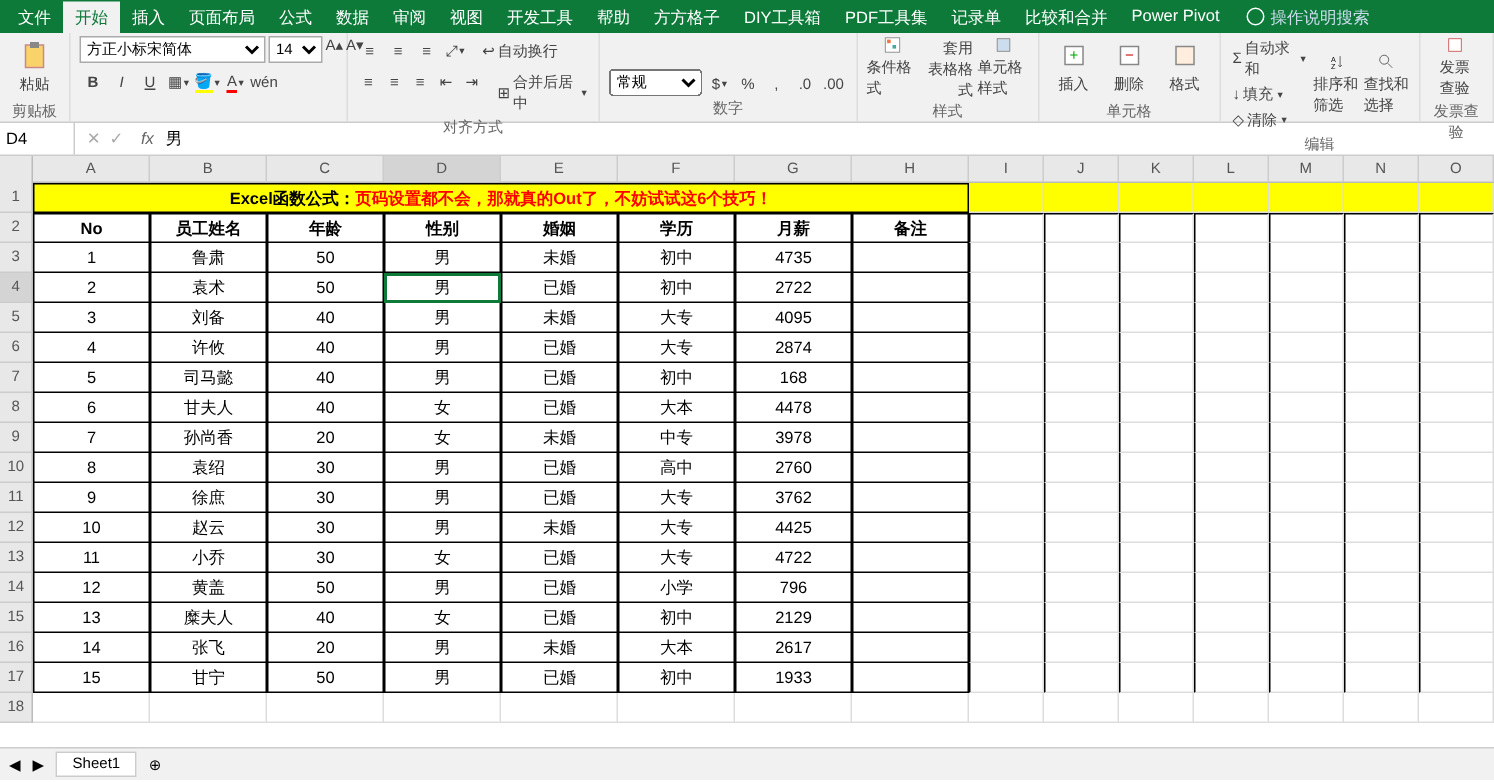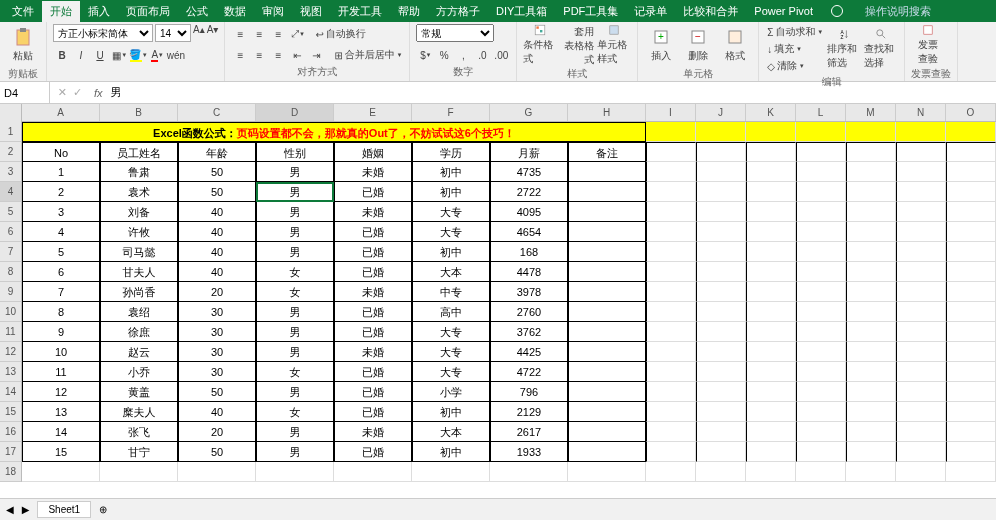--- a/index.html
+++ b/index.html
@@ -1,20 +1,20 @@
 <!DOCTYPE html>
 <html><head>
 <meta charset="utf-8">
 <style>
 *{box-sizing:border-box;margin:0;padding:0;font-family:"Microsoft YaHei",Arial,sans-serif}
 body{background:#fff;width:996px;height:521px;overflow:hidden;font-size:11px}
 .ribbon-tabs{background:#0d7a3a;color:#fff;height:22px;display:flex;align-items:center;padding:0 4px;font-size:11px}
 .ribbon-tabs .tab{padding:3px 8px;cursor:pointer}
 .ribbon-tabs .tab.active{background:#f1f1f1;color:#0d7a3a}
-.ribbon-tabs .search{margin-left:10px;display:flex;align-items:center;gap:22px;color:#cde}
+.ribbon-tabs .search{margin-left:10px;display:flex;align-items:center;gap:4px;color:#cde}
 .ribbon-tabs .bulb{width:12px;height:12px;border:1px solid #fff;border-radius:50%;display:inline-block}
 .ribbon{background:#f1f1f1;height:60px;display:flex;border-bottom:1px solid #ccc;font-size:10px;color:#444}
 .grp{border-right:1px solid #ddd;padding:2px 6px;display:flex;flex-direction:column;justify-content:space-between;position:relative}
 .grp-label{text-align:center;font-size:10px;color:#666;padding-top:1px}
 .grp-body{display:flex;align-items:center;gap:3px;flex:1}
 .big-btn{display:flex;flex-direction:column;align-items:center;justify-content:center;width:34px;height:42px;cursor:pointer}
 .big-btn .ic{width:20px;height:20px;margin-bottom:2px}
 .mini{display:flex;align-items:center;gap:2px;font-size:10px;cursor:pointer;padding:1px 2px}
 .mini .ic{width:12px;height:12px}
 .stack{display:flex;flex-direction:column;gap:1px}
@@ -30,21 +30,21 @@
 .col-headers{display:flex;position:sticky;top:0;background:#e8e8e8;height:18px;border-bottom:1px solid #bbb;z-index:3}
 .corner{width:22px;min-width:22px;background:#e8e8e8;border-right:1px solid #bbb;height:18px;position:sticky;left:0;z-index:4}
 .ch{min-width:78px;width:78px;text-align:center;font-size:10px;color:#555;border-right:1px solid #ccc;line-height:18px;cursor:pointer}
 .ch.narrow{min-width:50px;width:50px}
 .row{display:flex;height:20px}
 .rh{width:22px;min-width:22px;background:#e8e8e8;border-right:1px solid #bbb;border-bottom:1px solid #ccc;text-align:center;font-size:10px;color:#555;line-height:20px;position:sticky;left:0;z-index:2;cursor:pointer}
 .cell{min-width:78px;width:78px;border-right:1px solid #ddd;border-bottom:1px solid #ddd;padding:0 3px;line-height:20px;font-size:11px;overflow:hidden;white-space:nowrap}
 .cell.narrow{min-width:50px;width:50px}
 .title-row .cell{background:#ffff00;font-weight:bold}
 .title-text{color:#ff0000}
-.hdr-row .cell{font-weight:normal;text-align:center;background:#fff;border:1px solid #000}
+.hdr-row .cell{font-weight:bold;text-align:center;background:#fff;border:1px solid #000}
 .data-row .cell{text-align:center;border:1px solid #000;border-top:none}
 .data-row .cell:first-of-type{text-align:center}
 .sel{outline:2px solid #0d7a3a;outline-offset:-2px}
 .sheet-bar{height:22px;border-top:1px solid #ccc;background:#f1f1f1;display:flex;align-items:center;font-size:10px;padding:0 6px;gap:8px}
 svg{display:block}
 .dd{font-size:7px;margin-left:1px}
 </style>
 </head>
 <body>
 
@@ -82,21 +82,21 @@
           </svg>
         <span>粘贴</span>
       </div>
     </div>
     <div class="grp-label">剪贴板</div>
   </div>
 
   <div class="grp" style="min-width:170px">
     <div class="grp-body" style="flex-direction:column;align-items:flex-start">
       <div class="font-cb">
-        <select style="width:100px"><option>方正小标宋简体</option></select>
+        <select style="width:124px"><option>方正小标宋简体</option></select>
         <select style="width:36px"><option>14</option></select>
         <span class="b">A▴</span>
         <span class="b">A▾</span>
       </div>
       <div class="btnrow">
         <span class="b" style="font-weight:bold">B</span>
         <span class="b" style="font-style:italic">I</span>
         <span class="b" style="text-decoration:underline">U</span>
         <span class="b">▦<span class="dd">▾</span></span>
         <span class="b">
@@ -134,21 +134,21 @@
             <span>⊞</span>
             <span>合并后居中</span>
             <span class="dd">▾</span>
           </span>
       </div>
     </div>
     <div class="grp-label">对齐方式</div>
   </div>
 
   <div class="grp" style="min-width:80px">
-    <div class="grp-body" style="flex-direction:column;align-items:flex-start">
+    <div class="grp-body" style="flex-direction:row;align-items:flex-end">
       <select style="width:78px;height:18px;font-size:10px"><option>常规</option></select>
       <div class="btnrow">
         <span class="b">$<span class="dd">▾</span></span>
         <span class="b">%</span>
         <span class="b">,</span>
         <span class="b">.0</span>
         <span class="b">.00</span>
       </div>
     </div>
     <div class="grp-label">数字</div>
@@ -377,21 +377,21 @@
         <div class="cell narrow" style="border-right: 1px solid rgb(221, 221, 221); border-bottom: 1px solid rgb(221, 221, 221);"></div>
       </div>
       <div class="row data-row">
         <div class="rh">6</div>
         <div class="cell">4</div>
         <div class="cell">许攸</div>
         <div class="cell">40</div>
         <div class="cell">男</div>
         <div class="cell">已婚</div>
         <div class="cell">大专</div>
-        <div class="cell">4654</div>
+        <div class="cell">2874</div>
         <div class="cell"></div>
         <div class="cell narrow" style="border-right: 1px solid rgb(221, 221, 221); border-bottom: 1px solid rgb(221, 221, 221);"></div>
         <div class="cell narrow" style="border-right: 1px solid rgb(221, 221, 221); border-bottom: 1px solid rgb(221, 221, 221);"></div>
         <div class="cell narrow" style="border-right: 1px solid rgb(221, 221, 221); border-bottom: 1px solid rgb(221, 221, 221);"></div>
         <div class="cell narrow" style="border-right: 1px solid rgb(221, 221, 221); border-bottom: 1px solid rgb(221, 221, 221);"></div>
         <div class="cell narrow" style="border-right: 1px solid rgb(221, 221, 221); border-bottom: 1px solid rgb(221, 221, 221);"></div>
         <div class="cell narrow" style="border-right: 1px solid rgb(221, 221, 221); border-bottom: 1px solid rgb(221, 221, 221);"></div>
         <div class="cell narrow" style="border-right: 1px solid rgb(221, 221, 221); border-bottom: 1px solid rgb(221, 221, 221);"></div>
       </div>
       <div class="row data-row">

